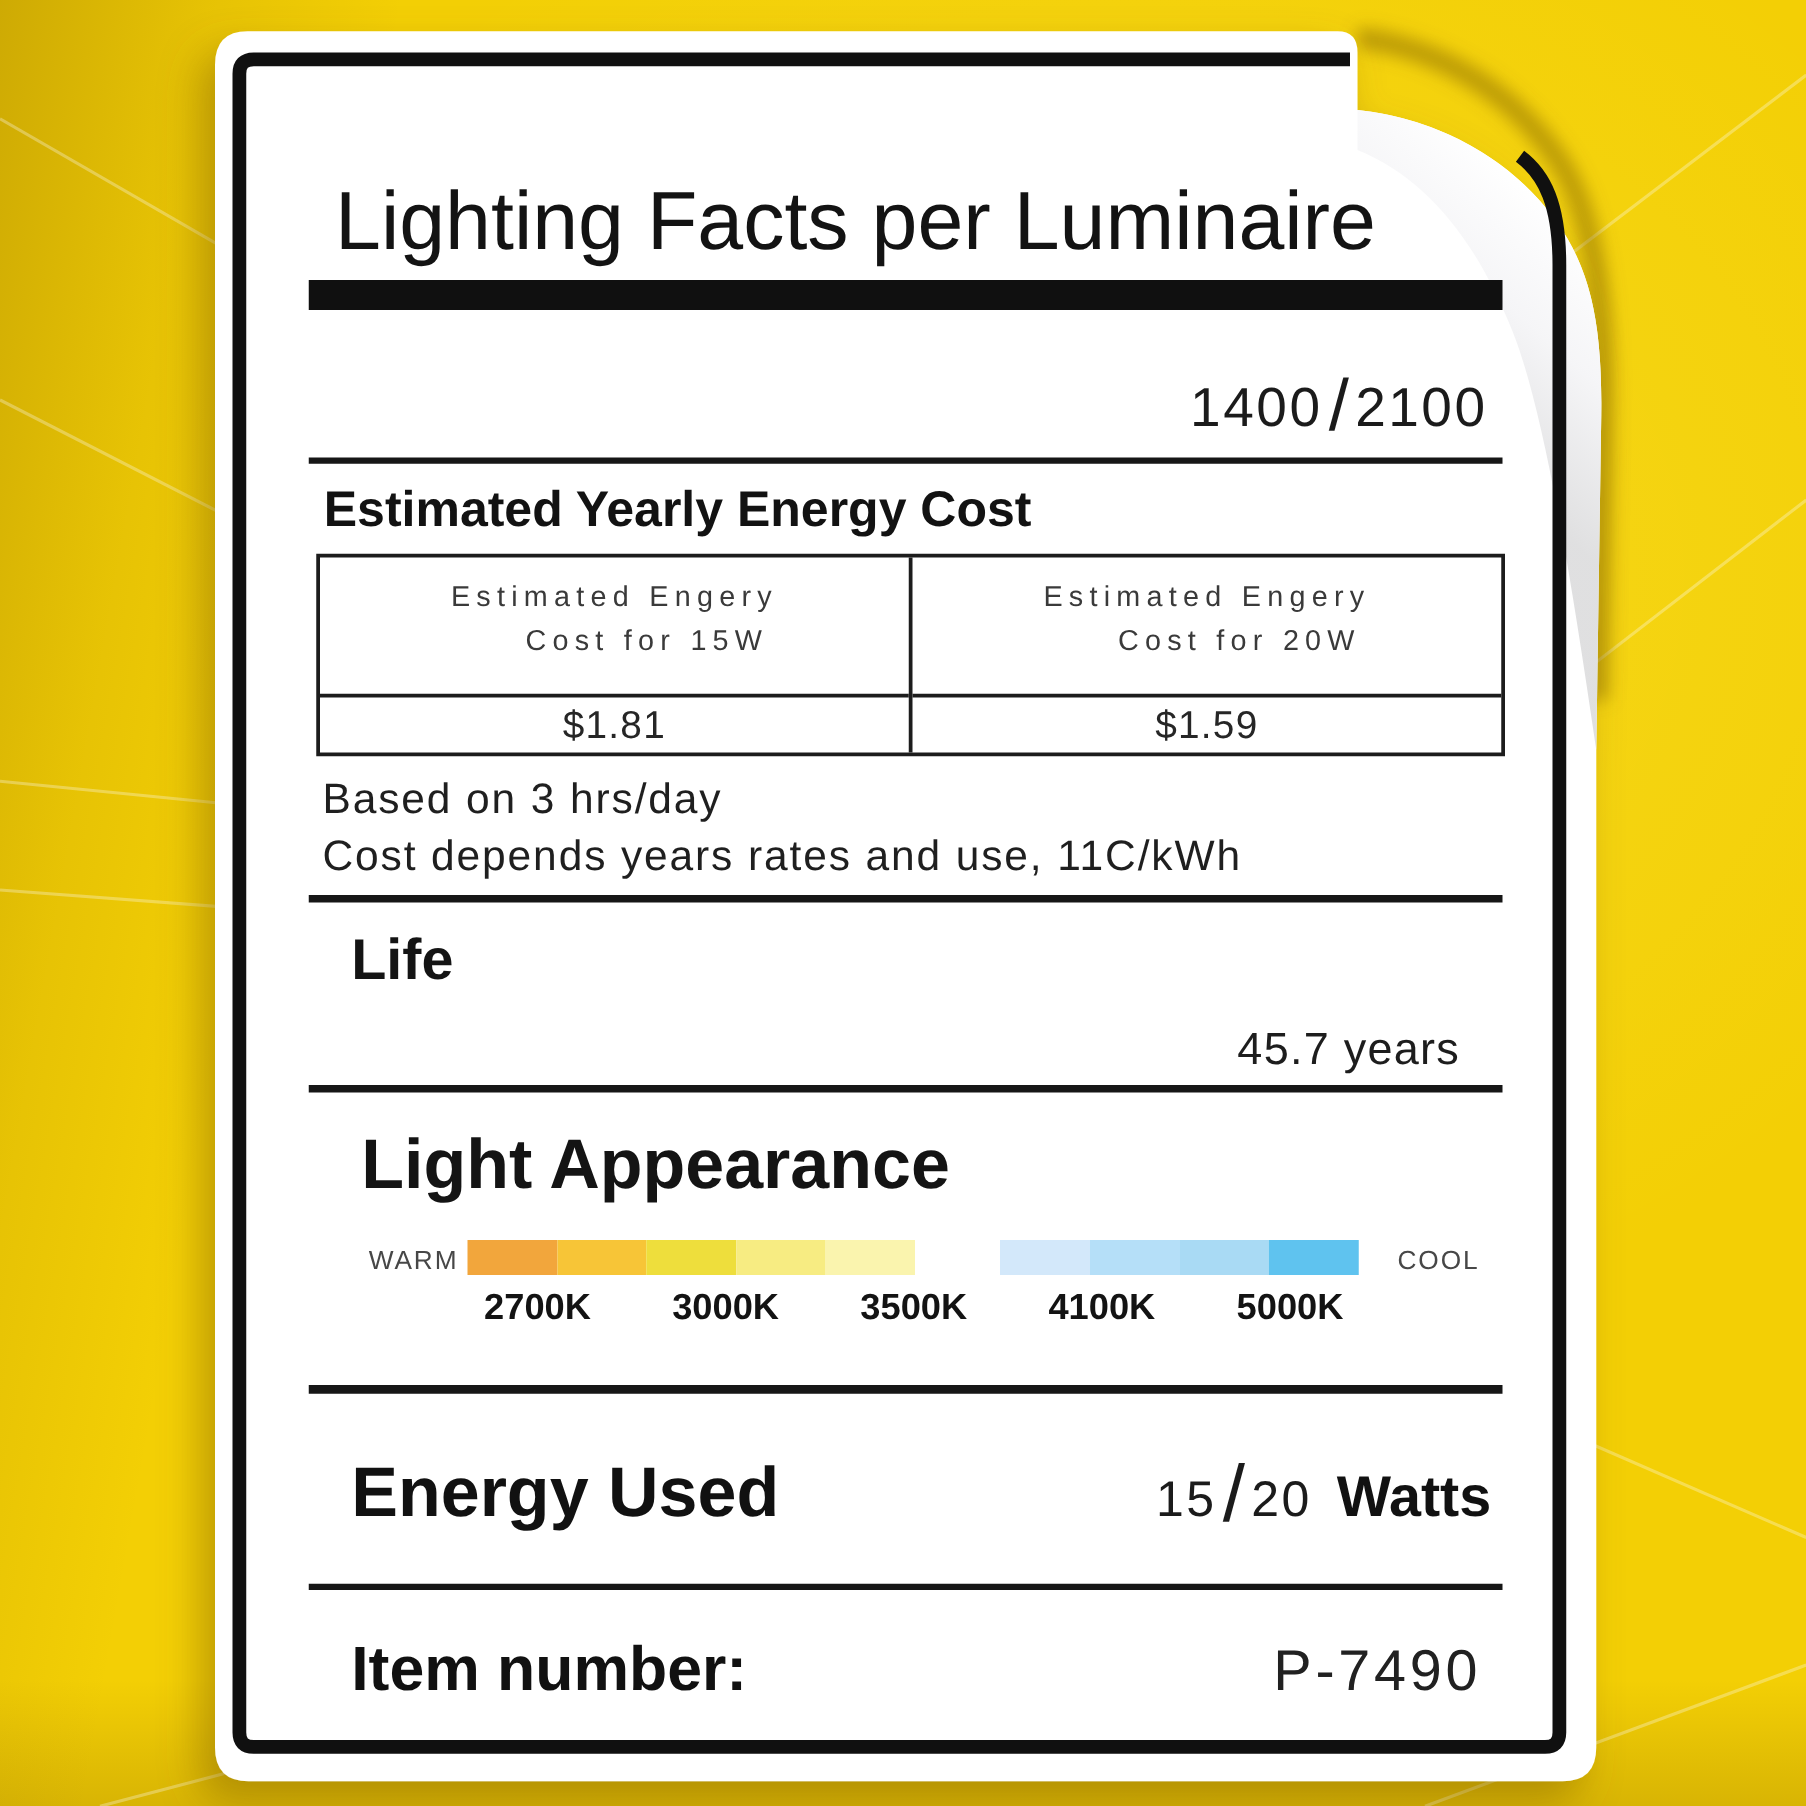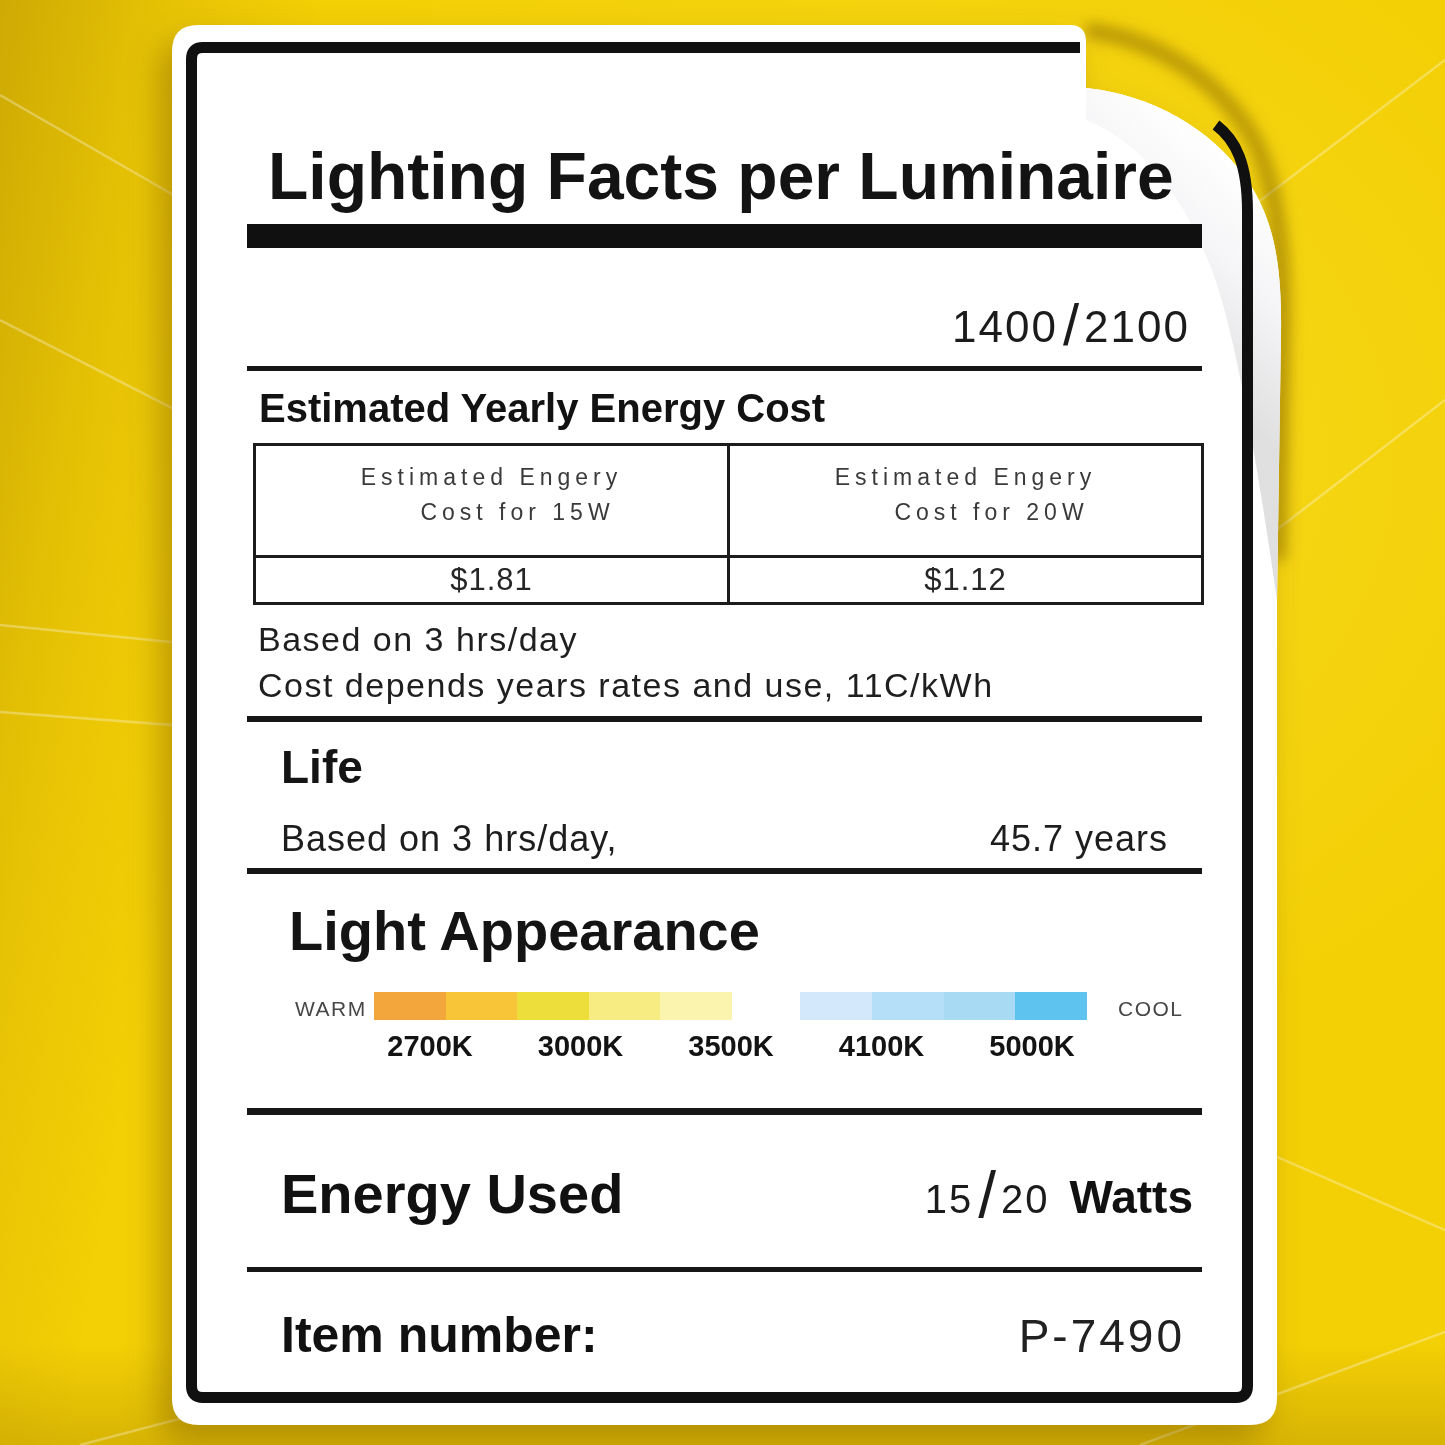--- a/index.html
+++ b/index.html
@@ -9,21 +9,21 @@
     background:
       radial-gradient(1100px 900px at 62% 32%, rgba(255,242,90,0.30), rgba(255,242,90,0) 70%),
       linear-gradient(100deg, rgba(120,85,0,0.30), rgba(120,85,0,0.10) 10%, rgba(120,85,0,0) 19%),
       linear-gradient(to top, rgba(120,85,0,0.22), rgba(120,85,0,0) 7%),
       #F3CF05;
   }
   .bg{position:absolute;left:0;top:0;width:1445px;height:1445px;}
   .content{position:absolute;left:0;top:0;width:1445px;height:1445px;color:#141414;}
 
   .abs{position:absolute;}
-  .title{left:268px;top:138px;font-size:66px;font-weight:700;letter-spacing:0px;color:#131313;margin:0;}
+  .title{left:268px;top:138px;font-size:66px;font-weight:400;letter-spacing:0px;color:#131313;margin:0;}
   .bar-thick{left:247px;top:224px;width:955px;height:24px;background:#101010;}
 
   .hr{left:247px;width:955px;background:#161616;}
   .hr1{top:366px;height:5px;}
   .hr2{top:716px;height:6px;}
   .hr3{top:868px;height:6px;}
   .hr4{top:1108px;height:7px;}
   .hr5{top:1267px;height:5px;}
 
   .row{display:flex;align-items:baseline;}
@@ -152,32 +152,31 @@
           <div>Estimated Engery</div>
           <div class="l2">Cost for 15W</div>
         </div>
         <div class="cell-val">$1.81</div>
       </div>
       <div class="cost-col">
         <div class="cell-head">
           <div>Estimated Engery</div>
           <div class="l2">Cost for 20W</div>
         </div>
-        <div class="cell-val">$1.12</div>
+        <div class="cell-val">$1.59</div>
       </div>
     </div>
 
     <div class="abs note n1">Based on 3 hrs/day</div>
     <div class="abs note n2">Cost depends years rates and use, 11C/kWh</div>
 
     <div class="abs hr hr2"></div>
 
     <h2 class="abs life-head">Life</h2>
     <div class="abs row life-row">
-      <span class="light-text">Based on 3 hrs/day,</span>
       <span class="spacer"></span>
       <span class="light-text">45.7 years</span>
     </div>
 
     <div class="abs hr hr3"></div>
 
     <h2 class="abs la-head">Light Appearance</h2>
 
     <span class="abs endlab warm-lab">WARM</span>
     <div class="abs swatches warm-bar">

